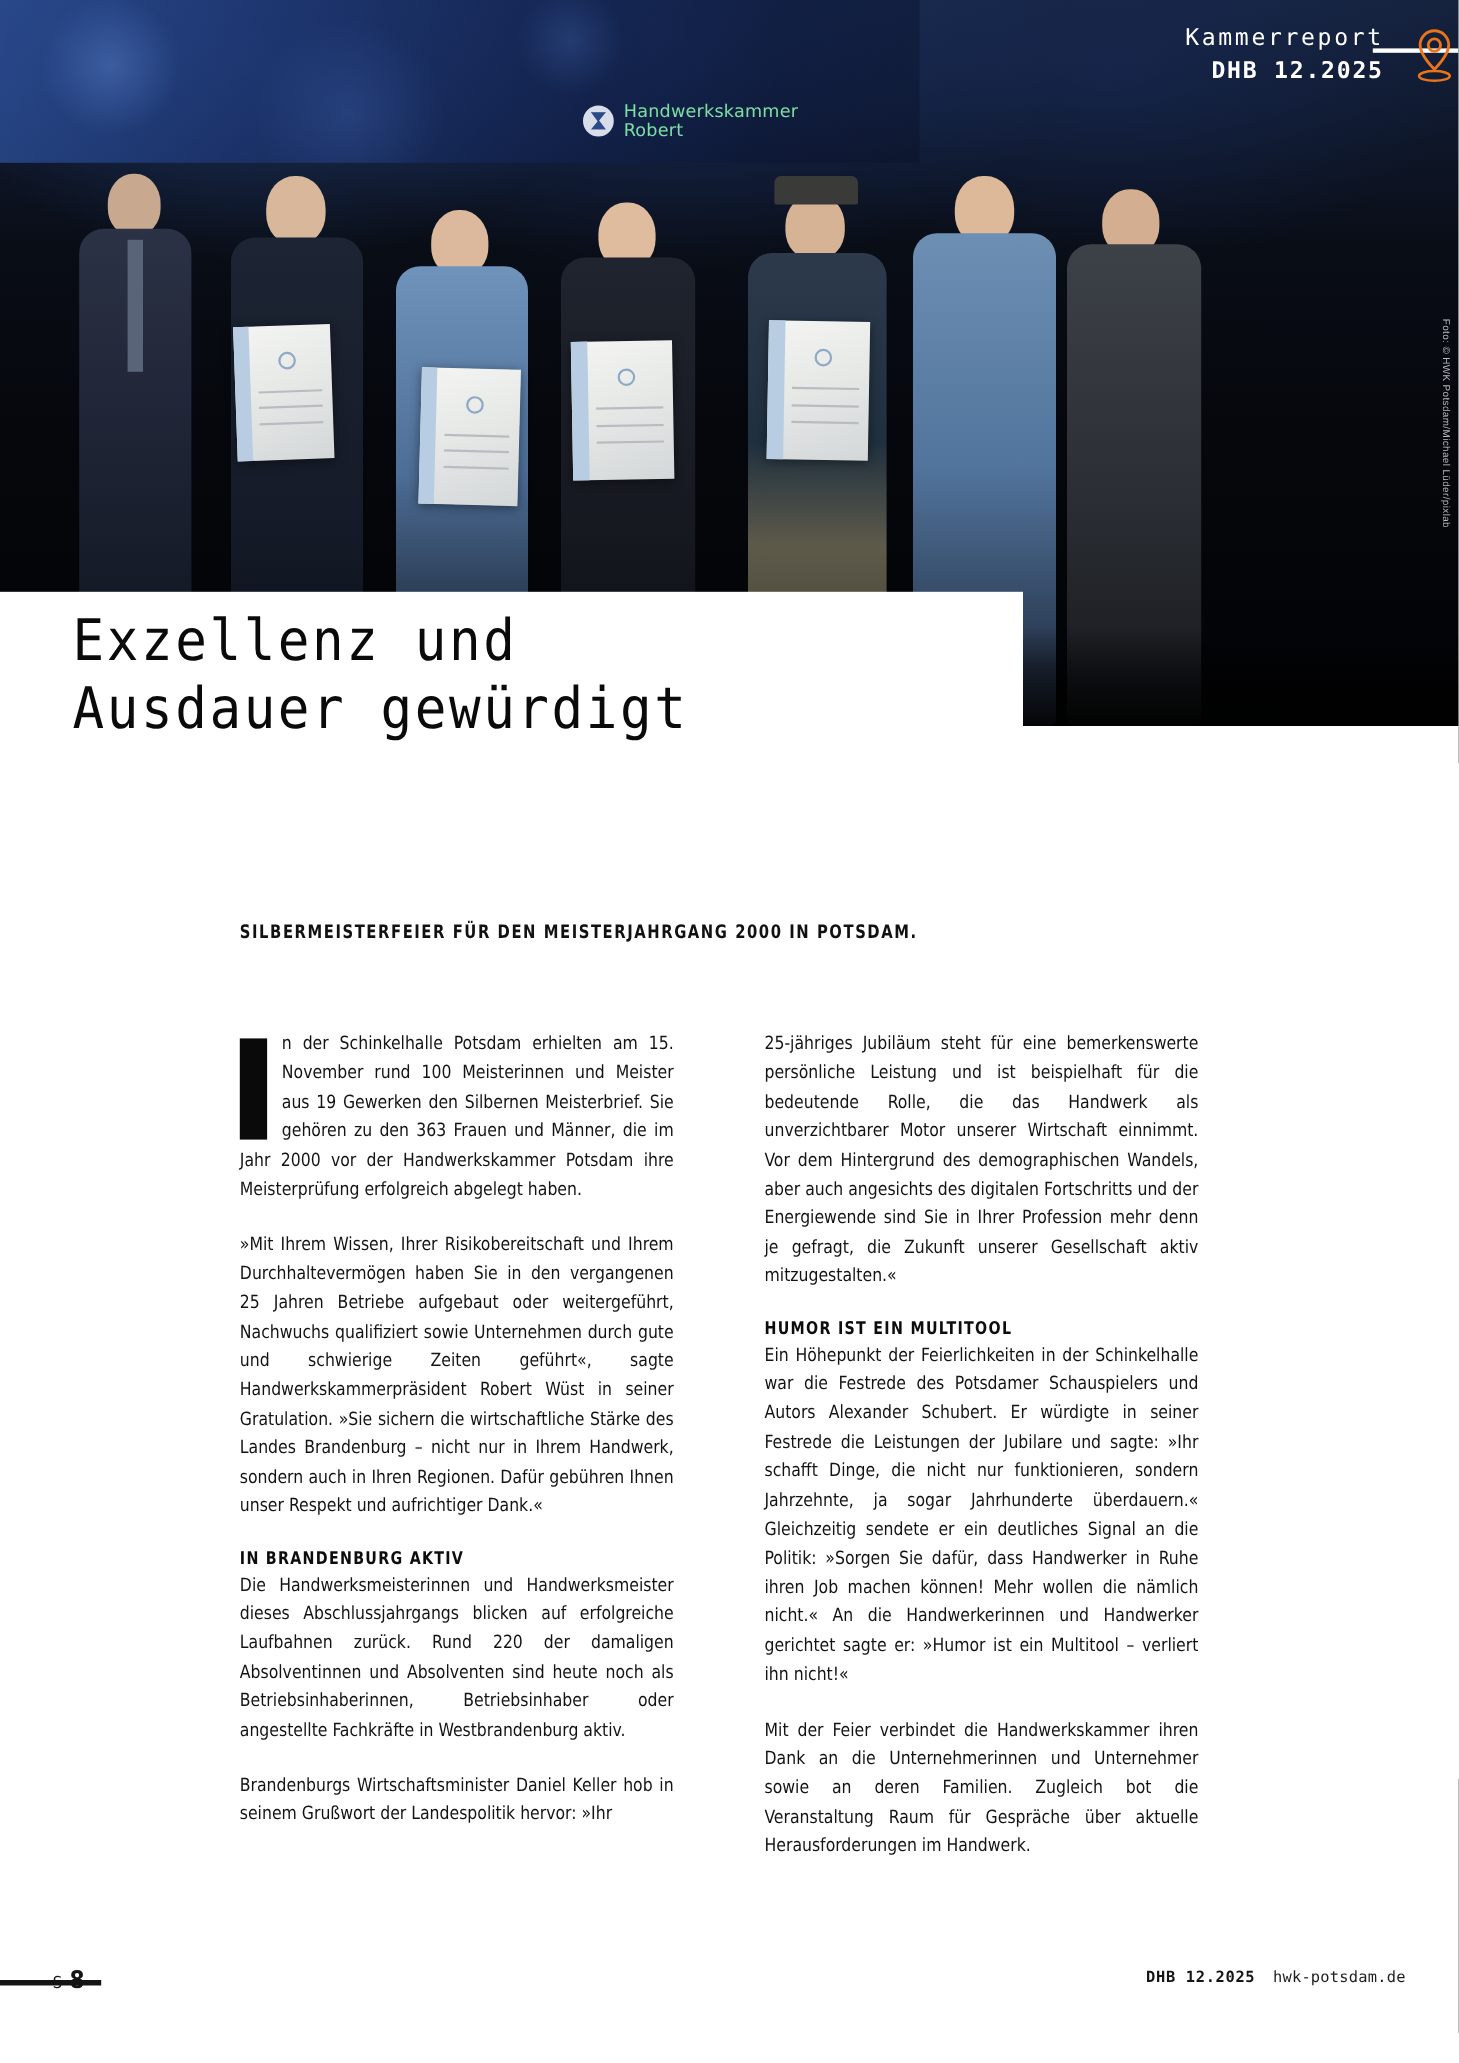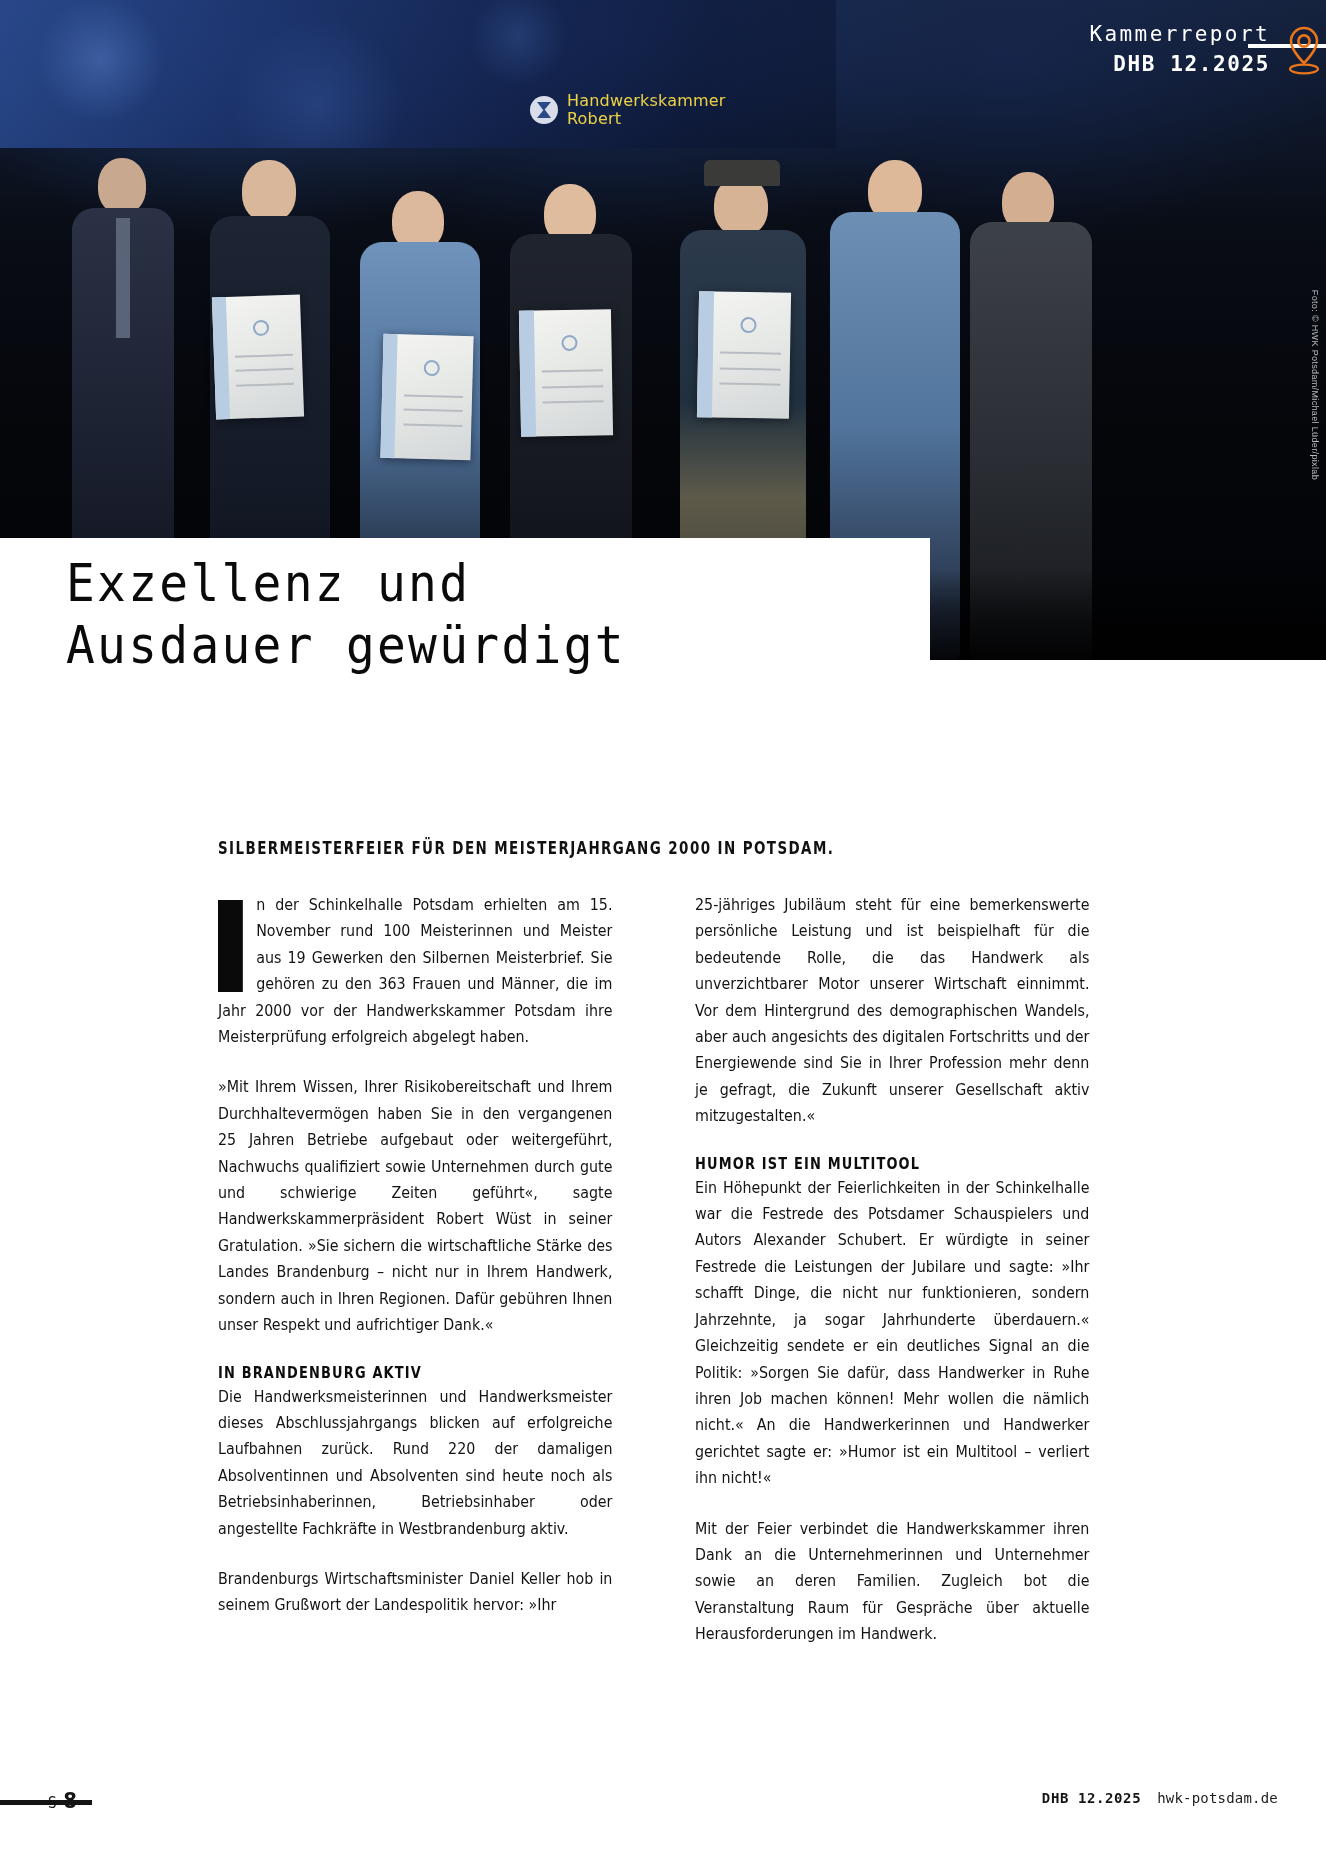--- a/index.html
+++ b/index.html
@@ -55,21 +55,21 @@
     background:#e9eef7;
     position:relative; flex:none;
   }
   .screen-logo .mark::before{
     content:""; position:absolute; left:7px; top:6px;
     width:14px; height:16px;
     background:#2d4f8e;
     clip-path:polygon(0 0,100% 0,55% 48%,100% 100%,0 100%,45% 52%);
   }
   .screen-logo .txt {
-    color:#fde047; font-size:16px; line-height:1.12;
+    color:#86efac; font-size:16px; line-height:1.12;
     font-family:"DejaVu Sans", sans-serif; letter-spacing:.2px;
   }
   
   .stage-floor{
     position:absolute; left:0; bottom:0; width:100%; height:90px;
     background:linear-gradient(180deg, rgba(0,0,0,0) 0%, rgba(0,0,0,.55) 55%, rgba(0,0,0,.9) 100%);
   }
 
   
   .person { position:absolute; bottom:0; }
@@ -88,20 +88,21 @@
   }
   .p-cert .ln{ position:absolute; left:24%; right:10%; height:2px; background:#b7bcc1; }
 
   
   .masthead {
     position:absolute; right:0; top:0;
     width:546px; height:96px;
     z-index:6;
     display:flex; align-items:flex-start; justify-content:flex-end;
     padding-top:22px;
+    gap:12px;
   }
   .masthead-text { text-align:right; margin-right:12px; }
   .mh-line1 {
     color:#ffffff; font-size:21px; letter-spacing:2.4px;
     font-family:"DejaVu Sans Mono", monospace; font-weight:400;
   }
   .mh-line2 {
     color:#ffffff; font-size:21px; letter-spacing:1.6px; margin-top:6px;
     font-family:"DejaVu Sans Mono", monospace; font-weight:700;
   }
@@ -146,21 +147,21 @@
   .subhead {
     position:absolute; left:218px; top:838px;
     font-family:"DejaVu Sans Condensed","DejaVu Sans", sans-serif;
     font-weight:700; font-size:17px; letter-spacing:1.6px;
     color:#111; white-space:nowrap;
     transform:scaleX(.88); transform-origin:left top;
   }
 
   
   .cols {
-    position:absolute; left:218px; top:892px;
+    position:absolute; left:218px; top:936px;
     width:890px;
     display:flex; gap:64px;
   }
   .col { width:421px; }
   .col p {
     font-family:"DejaVu Sans Condensed","DejaVu Sans", sans-serif;
     font-size:16.6px;
     line-height:26.4px;
     color:#131313;
     text-align:justify;

